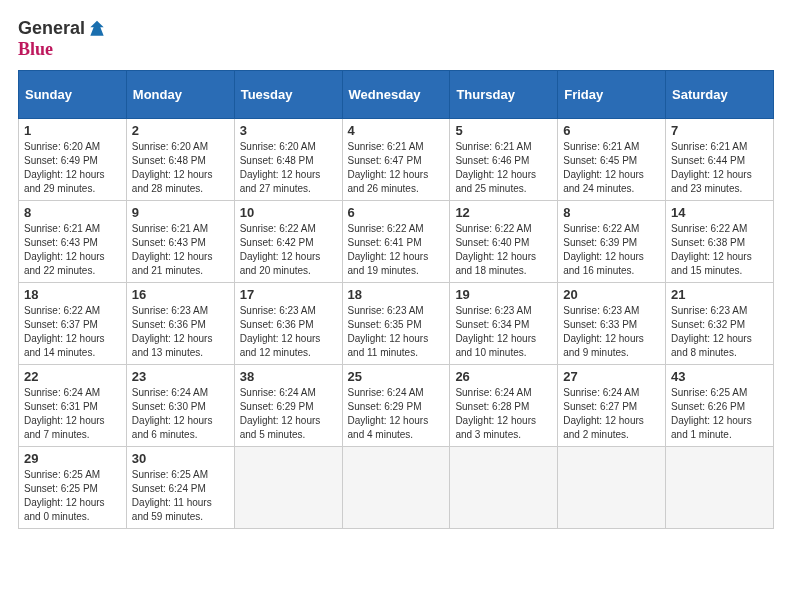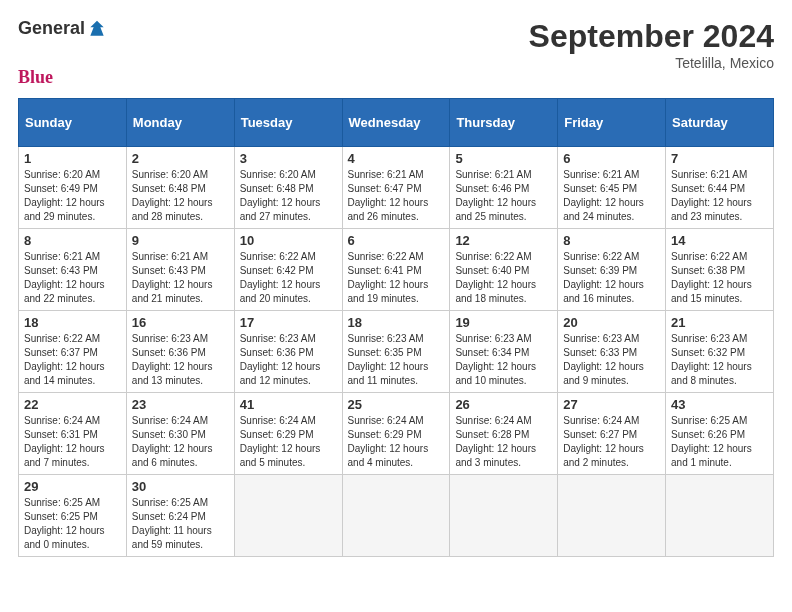--- a/index.html
+++ b/index.html
@@ -19,21 +19,20 @@
     .header {
       display: flex;
       justify-content: space-between;
       align-items: flex-start;
       margin-bottom: 10px;
     }
     .logo {
       display: flex;
       flex-direction: column;
       align-items: flex-start;
-      gap: 28px;
     }
     .logo-text {
       display: flex;
       align-items: center;
     }
     .logo-general {
       font-size: 18px;
       font-weight: bold;
       color: #333;
     }
@@ -104,24 +103,20 @@
 <div class="page">
   <div class="header">
     <div class="logo">
       <div class="logo-text">
         <span class="logo-general">General</span>
         <svg class="logo-icon" viewBox="0 0 24 24" xmlns="http://www.w3.org/2000/svg">
           <polygon points="12,2 20,10 16,10 20,20 4,20 8,10 4,10" fill="#1a6faf"></polygon>
         </svg>
       </div>
       <span class="logo-blue">Blue</span>
-    </div>
-    <div class="title-section">
-      <div class="month-title">September 2024</div>
-      <div class="location">Tetelilla, Mexico</div>
     </div>
   </div>
 
   <table class="calendar">
     <thead>
       <tr>
         <th>Sunday</th>
         <th>Monday</th>
         <th>Tuesday</th>
         <th>Wednesday</th>
@@ -224,21 +219,21 @@
         <tr>
           <td>
       <span class="day-number">22</span>
       <div class="day-info">Sunrise: 6:24 AM<br>Sunset: 6:31 PM<br>Daylight: 12 hours and 7 minutes.</div>
     </td>
           <td>
       <span class="day-number">23</span>
       <div class="day-info">Sunrise: 6:24 AM<br>Sunset: 6:30 PM<br>Daylight: 12 hours and 6 minutes.</div>
     </td>
           <td>
-      <span class="day-number">41</span>
+      <span class="day-number">38</span>
       <div class="day-info">Sunrise: 6:24 AM<br>Sunset: 6:29 PM<br>Daylight: 12 hours and 5 minutes.</div>
     </td>
           <td>
       <span class="day-number">25</span>
       <div class="day-info">Sunrise: 6:24 AM<br>Sunset: 6:29 PM<br>Daylight: 12 hours and 4 minutes.</div>
     </td>
           <td>
       <span class="day-number">26</span>
       <div class="day-info">Sunrise: 6:24 AM<br>Sunset: 6:28 PM<br>Daylight: 12 hours and 3 minutes.</div>
     </td>

